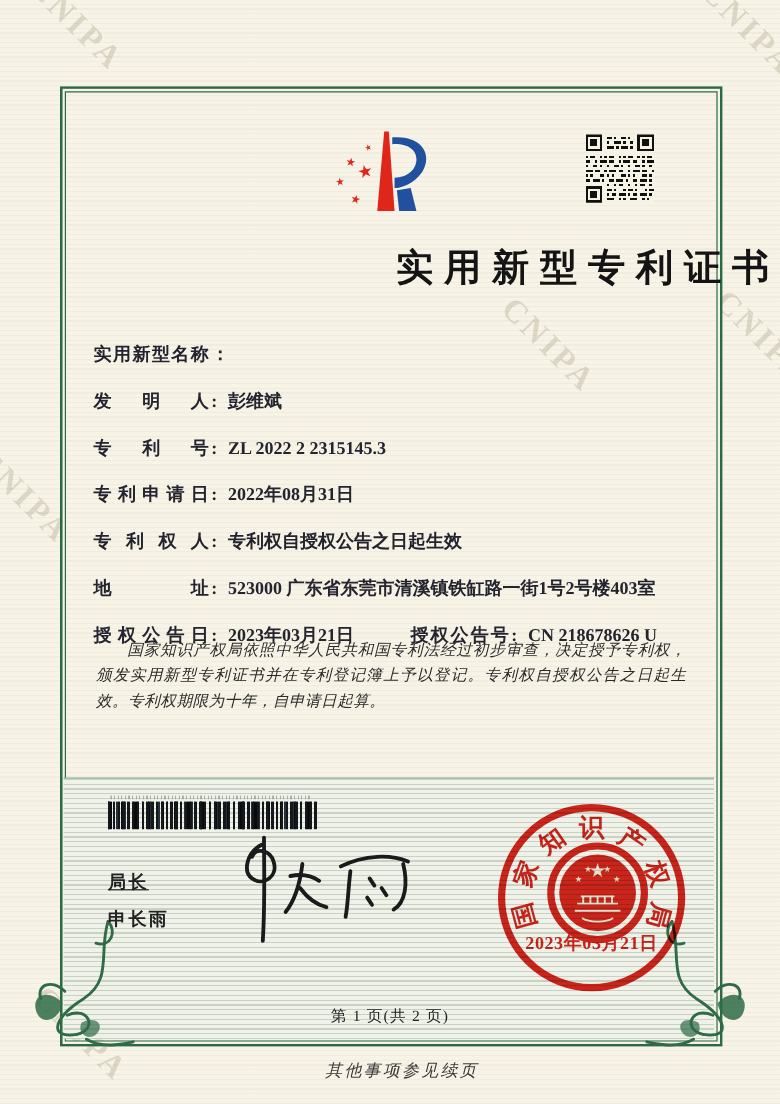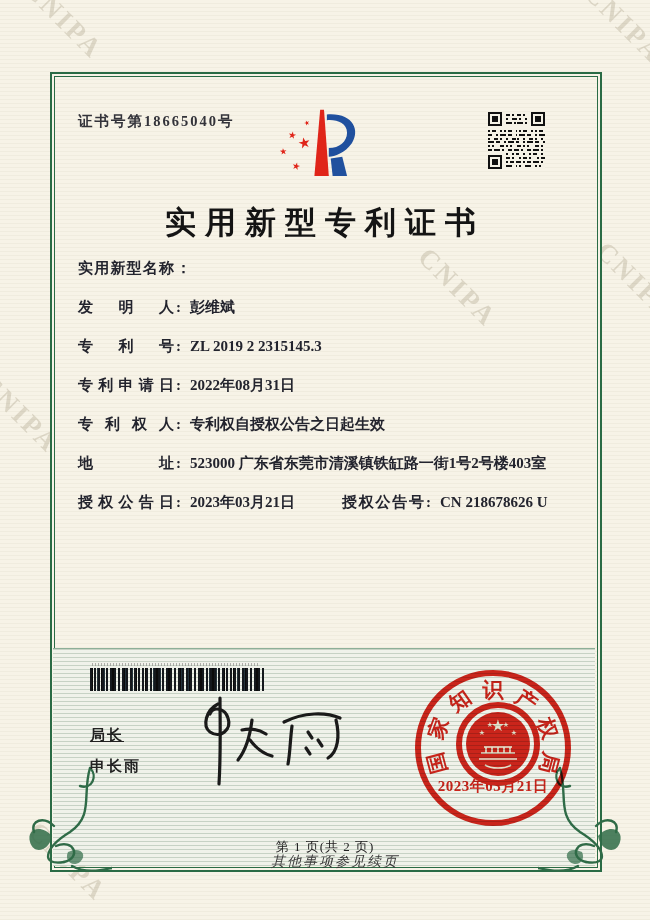--- a/index.html
+++ b/index.html
@@ -38,26 +38,26 @@
   .corner.left{ left:10px; top:766px; }
   .corner.right{ left:538px; top:766px; transform:scaleX(-1); }
 
   .cert-no{ position:absolute; left:78px; top:112px; z-index:2;
     font-size:14.5px; font-weight:600; letter-spacing:2px; color:#33333a; }
 
   .logo{ position:absolute; left:276px; top:104px; width:96px; height:90px; z-index:2; }
   .qr{ position:absolute; left:488px; top:112px; width:57px; height:57px; z-index:2; }
 
   .title{ position:absolute; left:0; right:0; top:202px; z-index:2;
-    text-align:center; font-size:31px; font-weight:700; letter-spacing:9px; color:#141414; }
+    text-align:right; font-size:31px; font-weight:700; letter-spacing:9px; color:#141414; }
 
   .fields{ position:absolute; left:78px; top:259px; width:478px; z-index:2;
     font-size:15px; font-weight:600; color:#23242e; }
   .f-row{ display:flex; align-items:baseline; height:22px; margin-bottom:17px; white-space:nowrap; }
-  .f-label{ display:inline-block; width:96px; text-align:justify; text-align-last:justify; flex:0 0 auto; }
+  .f-label{ display:inline-block; width:96px; text-align:justify; text-align-last:justify; flex:0 0 auto;margin-top:27px; }
   .f-label.narrow{ width:82px; }
   .f-sep{ margin:0 9px 0 2px; flex:0 0 auto; }
   .f-val{ flex:0 0 auto; }
   .f-val.fixed{ width:152px; }
 
   .paras{ position:absolute; left:80px; top:531px; width:492px; z-index:2;
     font-size:13px; line-height:21px; color:#2a2a2a; text-align:justify;
     font-style:italic; letter-spacing:0.4px; }
   .paras p{ margin:0 0 8px 0; text-indent:2em; }
 
@@ -83,21 +83,21 @@
   .seal-arc{ position:absolute; inset:0; }
   .seal-arc span{ position:absolute; left:50%; top:50%;
     transform:translate(-50%,-50%) rotate(var(--a)) translateY(-58px);
     font-size:21px; font-weight:700; color:#d7271d; font-family:"Liberation Serif","DejaVu Serif",serif; }
   .seal-emblem{ position:absolute; left:34px; top:25px; }
   .seal-date{ position:absolute; left:0; right:0; bottom:24px; text-align:center;
     font-size:15px; font-weight:700; color:#d7271d; letter-spacing:0.5px; }
 
   .page-num{ position:absolute; left:0; right:0; top:838px; z-index:2; text-align:center;
     font-size:13px; color:#222; letter-spacing:1px; }
-  .note{ position:absolute; left:0; right:0; top:853px; z-index:2; text-align:center;
+  .note{ position:absolute; left:0; right:0; top:884px; z-index:2; text-align:center;
     font-size:14px; font-style:italic; color:#3a3a3a; letter-spacing:2px;padding-left:20px; }
 </style>
 </head>
 <body>
 
 <div class="page">
 
   <span class="wm" style="left:14px;top:4px">CNIPA</span>
   <span class="wm" style="left:574px;top:8px">CNIPA</span>
   <span class="wm" style="left:-30px;top:398px">CNIPA</span>
@@ -125,21 +125,20 @@
       <path d="M80,2 C72,28 84,50 60,66 C34,82 30,100 54,96"></path>
       <path d="M54,96 C72,92 64,72 46,80"></path>
       <path d="M80,2 C88,10 82,24 70,20"></path>
       <path d="M62,100 C76,108 92,104 102,102"></path>
       <path d="M44,60 C34,50 20,54 24,66"></path>
     </g>
     <path d="M42,70 C32,58 16,62 20,76 C24,90 40,84 42,70 Z" fill="#2f6b47" opacity="0.85"></path>
     <path d="M58,86 C70,80 78,88 70,96 C62,102 54,94 58,86 Z" fill="#2f6b47" opacity="0.7"></path>
   </svg>
 
-  <div class="cert-no">证书号第18665040号</div>
 
   <svg class="logo" viewBox="0 0 100 92">
     <text x="24" y="46" font-size="15" fill="#e02519" transform="rotate(-12 24 46)">★</text>
     <text x="12" y="34" font-size="10" fill="#e02519" transform="rotate(10 12 34)">★</text>
     <text x="4" y="52" font-size="9" fill="#e02519" transform="rotate(-6 4 52)">★</text>
     <text x="16" y="66" font-size="10" fill="#e02519" transform="rotate(14 16 66)">★</text>
     <text x="30" y="22" font-size="7" fill="#e02519" transform="rotate(-20 30 22)">★</text>
     <polygon points="46,5 50,5 55,74 40,74" fill="#e02519"></polygon>
     <path d="M53,10 C80,8 88,26 79,40 C72,50 61,54 55,54 L55,45 C66,45 74,38 74,29 C74,19 63,15 53,16 Z" fill="#20509e"></path>
     <polygon points="57,56 69,54 74,74 59,74" fill="#20509e"></polygon>
@@ -187,21 +186,21 @@
         <span class="f-sep">：</span>
     </div>
     <div class="f-row">
       <span class="f-label">发明人</span>
         <span class="f-sep">:</span>
         <span class="f-val">彭维斌</span>
     </div>
     <div class="f-row">
       <span class="f-label">专利号</span>
         <span class="f-sep">:</span>
-        <span class="f-val">ZL 2019 2 2315145.3</span>
+        <span class="f-val">ZL 2022 2 2315145.3</span>
     </div>
     <div class="f-row">
       <span class="f-label">专利申请日</span>
         <span class="f-sep">:</span>
         <span class="f-val">2022年08月31日</span>
     </div>
     <div class="f-row">
       <span class="f-label">专利权人</span>
         <span class="f-sep">:</span>
         <span class="f-val">专利权自授权公告之日起生效</span>
@@ -215,20 +214,21 @@
       <span class="f-label">授权公告日</span>
         <span class="f-sep">:</span>
         <span class="f-val fixed">2023年03月21日</span>
       <span class="f-label narrow">授权公告号</span>
         <span class="f-sep">:</span>
         <span class="f-val">CN 218678626 U</span>
     </div>
   </div>
 
   <div class="paras">
+    <p>国家知识产权局依照中华人民共和国专利法经过初步审查，决定授予专利权，颁发实用新型专利证书并在专利登记簿上予以登记。专利权自授权公告之日起生效。专利权期限为十年，自申请日起算。</p>
   </div>
 
   <div class="barcode-wrap">
     <div class="barcode-digits"></div>
     <div class="barcode"></div>
   </div>
 
   <div class="sig-title">局长</div>
   <div class="sig-name">申长雨</div>
   <svg class="sig-svg" width="170" height="100" viewBox="0 0 170 100">

